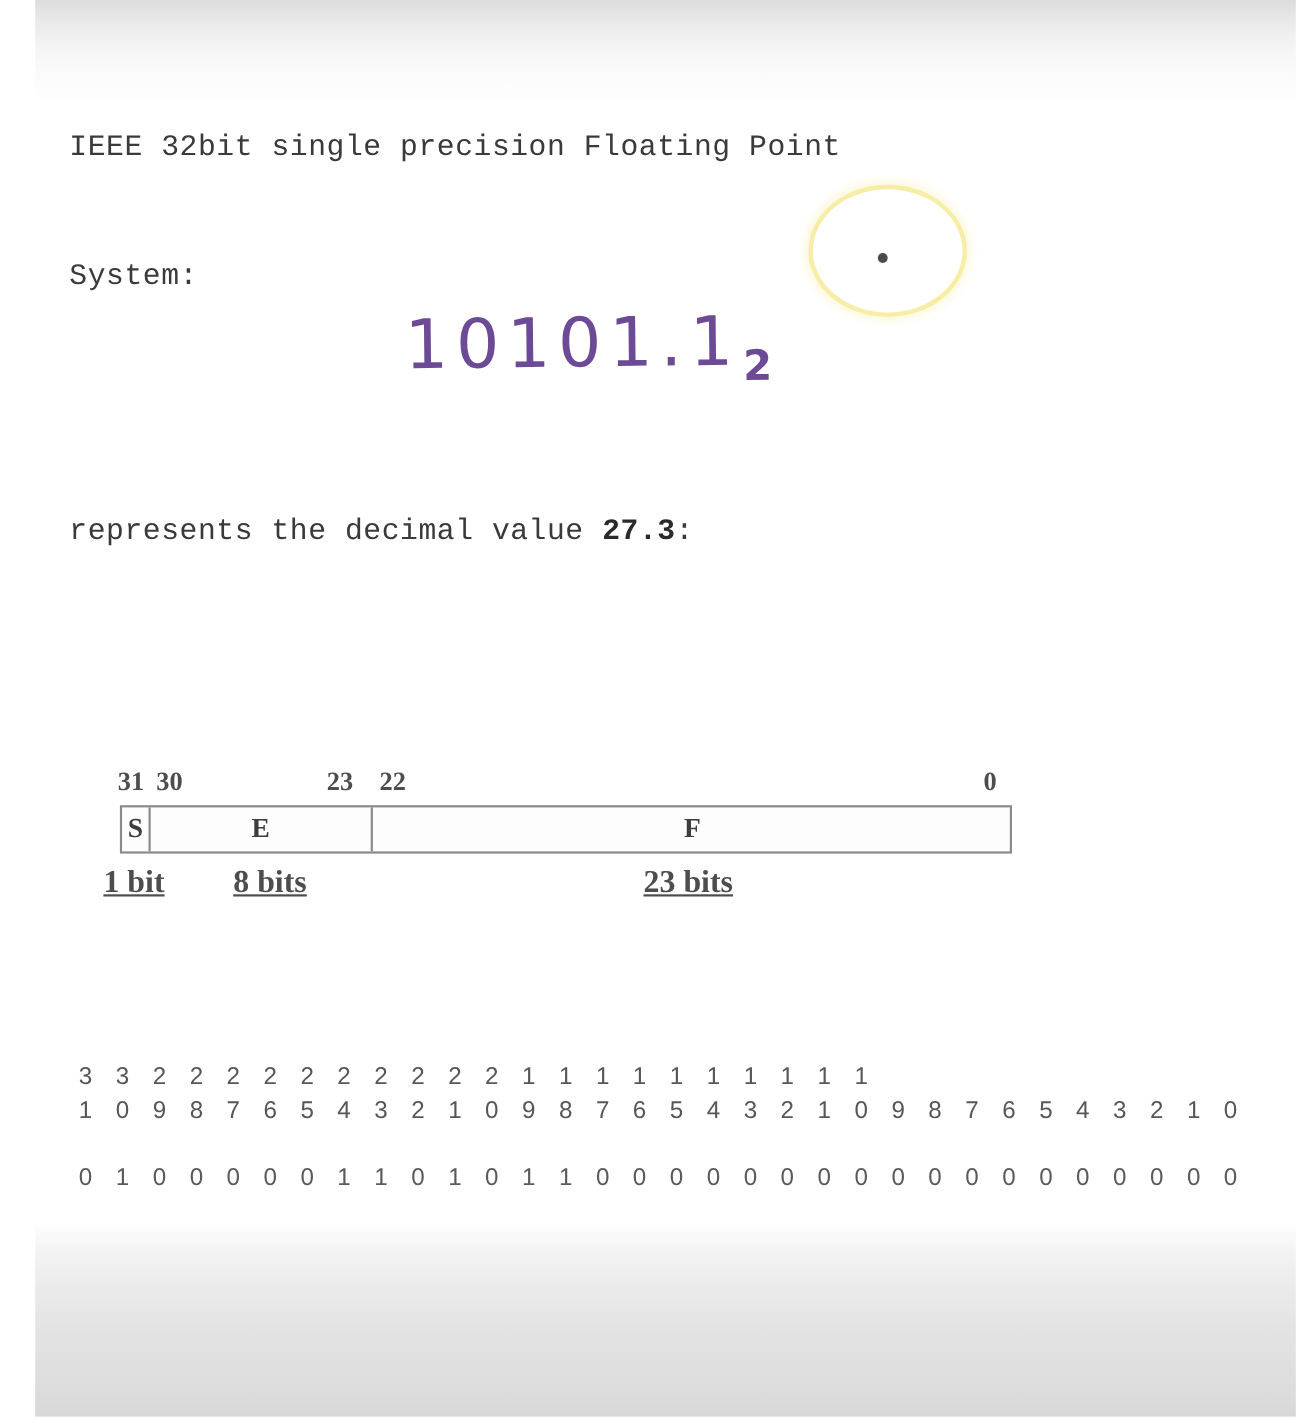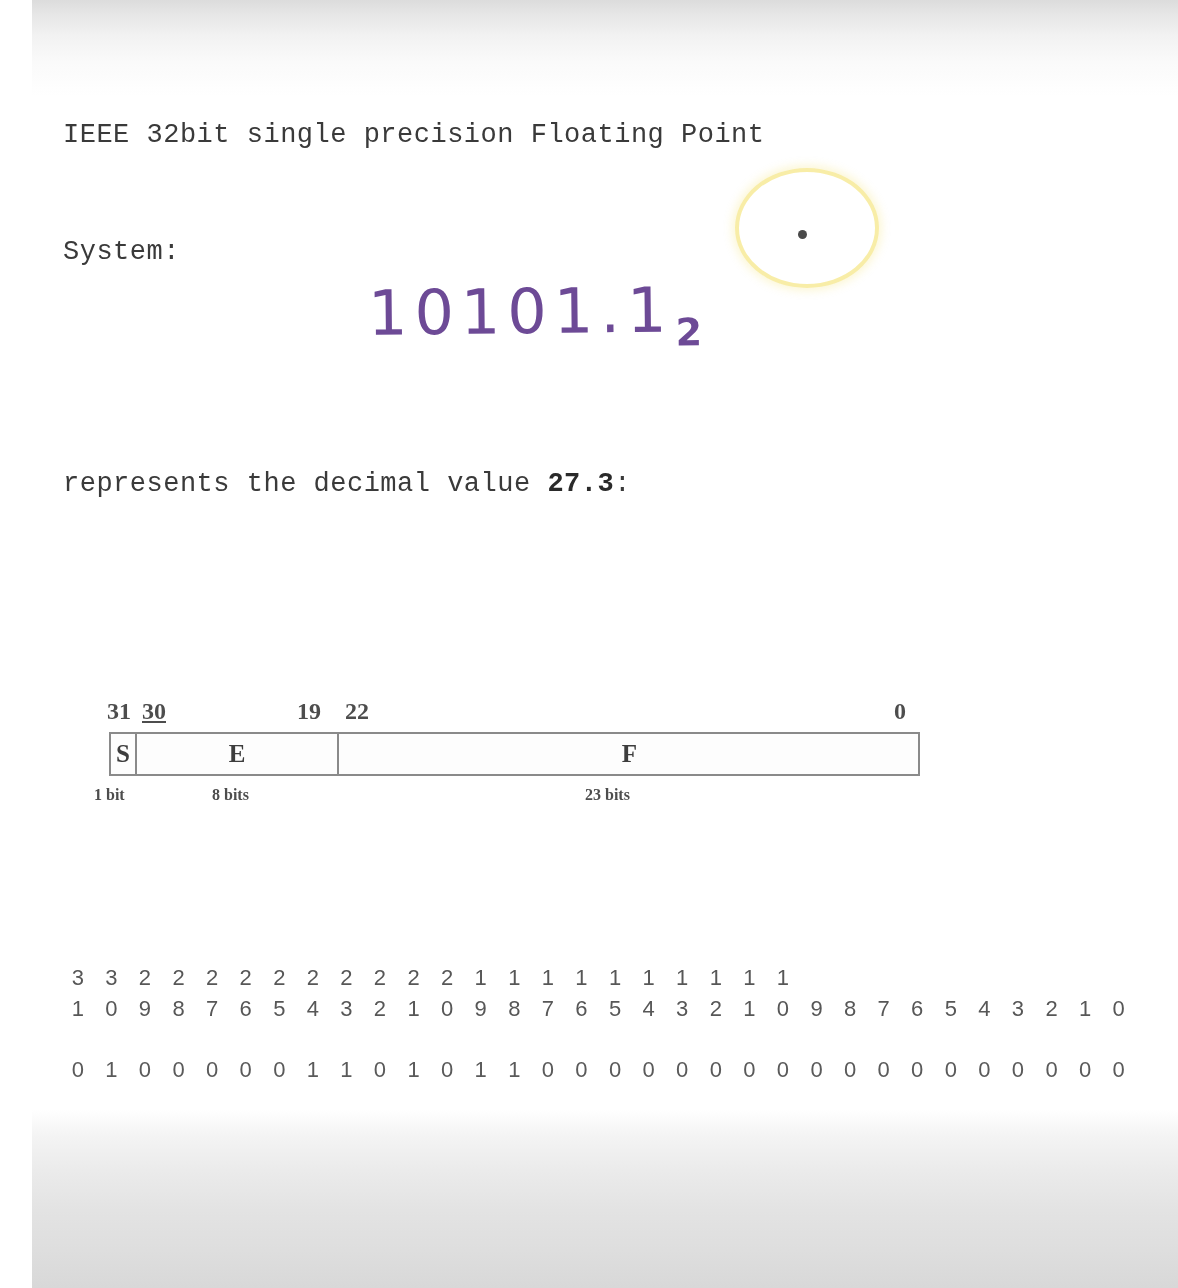--- a/index.html
+++ b/index.html
@@ -161,24 +161,25 @@
     justify-content: center;
     font-size: 25px;
     font-weight: bold;
     color: #3d3d3d;
   }
   #fm-s { left: 0;     width: 26px;  border-right: 2px solid #8a8a8a; }
   #fm-e { left: 26px;  width: 202px; border-right: 2px solid #8a8a8a; }
   #fm-f { left: 228px; width: 581px; }
   #fieldmap .sizelabel {
     position: absolute;
-    font-size: 16px;
+    font-size: 29px;
     font-weight: bold;
     color: #4d4d4d;
     white-space: nowrap;
+    text-decoration: underline;
   }
 
   
   #bittable {
     position: absolute;
     left: 29px;
     top: 962px;
     width: 1080px;
     font-family: "Liberation Sans", "DejaVu Sans", sans-serif;
     color: #555555;
@@ -211,22 +212,22 @@
 
   <div id="cursor-ring"></div>
   <div id="cursor-dot"></div>
 
   <div id="handwriting"><span>10101.1</span><span class="sub">2</span></div>
 
 
 
   <div id="fieldmap">
     <span class="tick" style="left:75px;  top:8px;">31</span>
-    <span class="tick" style="left:110px; top:8px;text-decoration:underline;">30</span>
-    <span class="tick" style="left:265px; top:8px;">19</span>
+    <span class="tick" style="left:110px; top:8px;">30</span>
+    <span class="tick" style="left:265px; top:8px;">23</span>
     <span class="tick" style="left:313px; top:8px;">22</span>
     <span class="tick" style="left:862px; top:8px;">0</span>
 
     <div id="fm-box">
       <div class="fm-cell" id="fm-s">S</div>
       <div class="fm-cell" id="fm-e">E</div>
       <div class="fm-cell" id="fm-f">F</div>
     </div>
 
     <span class="sizelabel" style="left:62px;  top:96px;">1 bit</span>

